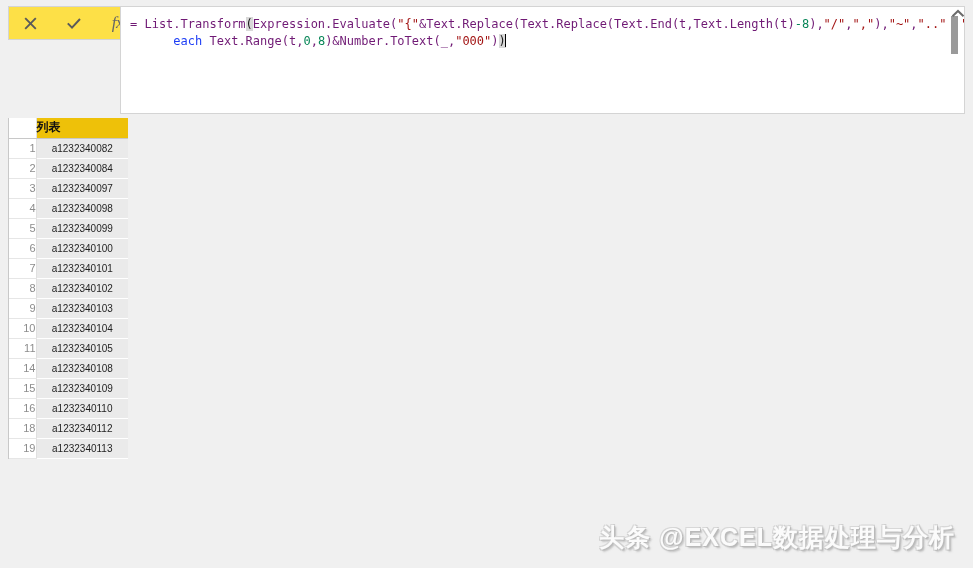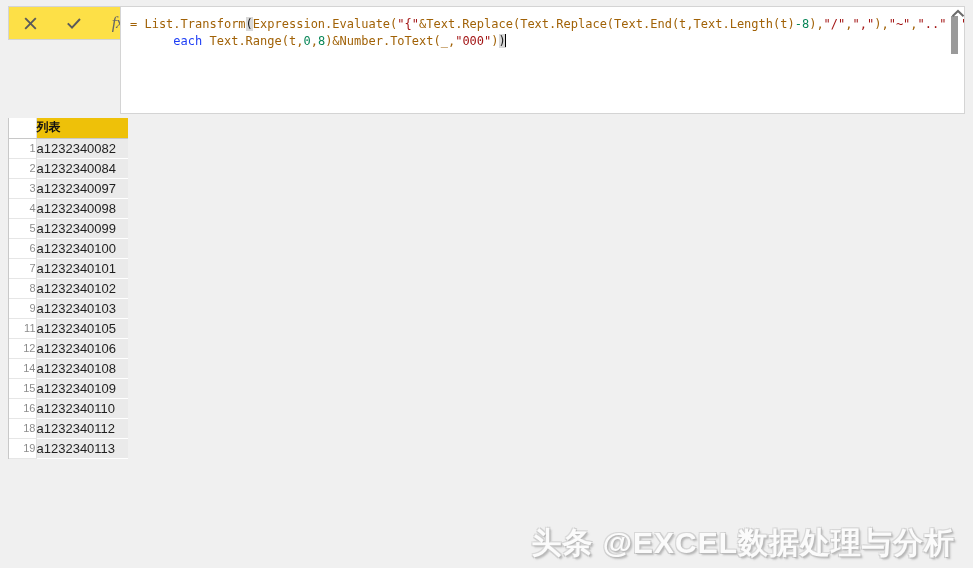--- a/index.html
+++ b/index.html
@@ -79,21 +79,21 @@
     font-family: "DejaVu Sans Mono", "Liberation Mono", monospace;
     font-size: 12px;
     line-height: 17px;
     color: #1a1a1a;
     white-space: pre;
     letter-spacing: 0px;
   }
   .tok-str   { color: #a31515; }
   .tok-num   { color: #098658; }
   .tok-kw    { color: #1d3df5; }
-  .tok-plain { color: #a16207; }
+  .tok-plain { color: #701a75; }
   .tok-match {
     color: #1a1a1a;
     background: #d8d8d8;
   }
   #text-caret {
     display: inline-block;
     width: 1px;
     height: 13px;
     background: #000;
     vertical-align: -2px;
@@ -158,27 +158,27 @@
     background: #ffffff;
     border-bottom: 1px solid #e6e6e6;
     border-right: 1px solid #e0e0e0;
     font-size: 11px;
     font-family: "Liberation Sans", sans-serif;
   }
   .val-cell {
     width: 92px;
     min-width: 92px;
     height: 20px;
-    text-align: left;
+    text-align: center;
     padding-left: 6px;
     box-sizing: border-box;
     color: #1f1f1f;
     background: #eaeaea;
     border-bottom: 1px solid #ffffff;
-    font-size: 13px;
+    font-size: 10px;
     font-family: "Liberation Sans", sans-serif;
   }
   #grid-corner-header {
     width: 27px;
     height: 20px;
     background: #ffffff;
     border-bottom: 1px solid #c8c8c8;
     border-right: 1px solid #e0e0e0;
     box-sizing: border-box;
   }
@@ -193,23 +193,23 @@
     font-weight: bold;
     font-size: 12px;
     border-bottom: 1px solid #c8c8c8;
     font-family: "Liberation Sans", sans-serif;
   }
 
   
   #watermark {
     position: absolute;
     right: 18px;
-    bottom: 4px;
-    font-family: "Liberation Sans", sans-serif;
-    font-size: 30px;
+    bottom: 14px;
+    font-family: "Liberation Sans", sans-serif;
+    font-size: 25px;
     font-weight: bold;
     color: #fbfbfb;
     letter-spacing: 1px;
     text-shadow:
        1px  1px 0 #b9b9b9,
       -1px -1px 0 #d8d8d8,
        1px -1px 0 #cfcfcf,
       -1px  1px 0 #cfcfcf,
        2px  2px 2px rgba(140,140,140,0.55);
     white-space: nowrap;
@@ -295,26 +295,26 @@
         </tr>
         <tr>
           <td class="idx-cell">8</td>
           <td class="val-cell">a1232340102</td>
         </tr>
         <tr>
           <td class="idx-cell">9</td>
           <td class="val-cell">a1232340103</td>
         </tr>
         <tr>
+          <td class="idx-cell">10</td>
+          <td class="val-cell">a1232340104</td>
+        </tr>
+        <tr>
           <td class="idx-cell">11</td>
           <td class="val-cell">a1232340105</td>
-        </tr>
-        <tr>
-          <td class="idx-cell">12</td>
-          <td class="val-cell">a1232340106</td>
         </tr>
         <tr>
           <td class="idx-cell">14</td>
           <td class="val-cell">a1232340108</td>
         </tr>
         <tr>
           <td class="idx-cell">15</td>
           <td class="val-cell">a1232340109</td>
         </tr>
         <tr>

